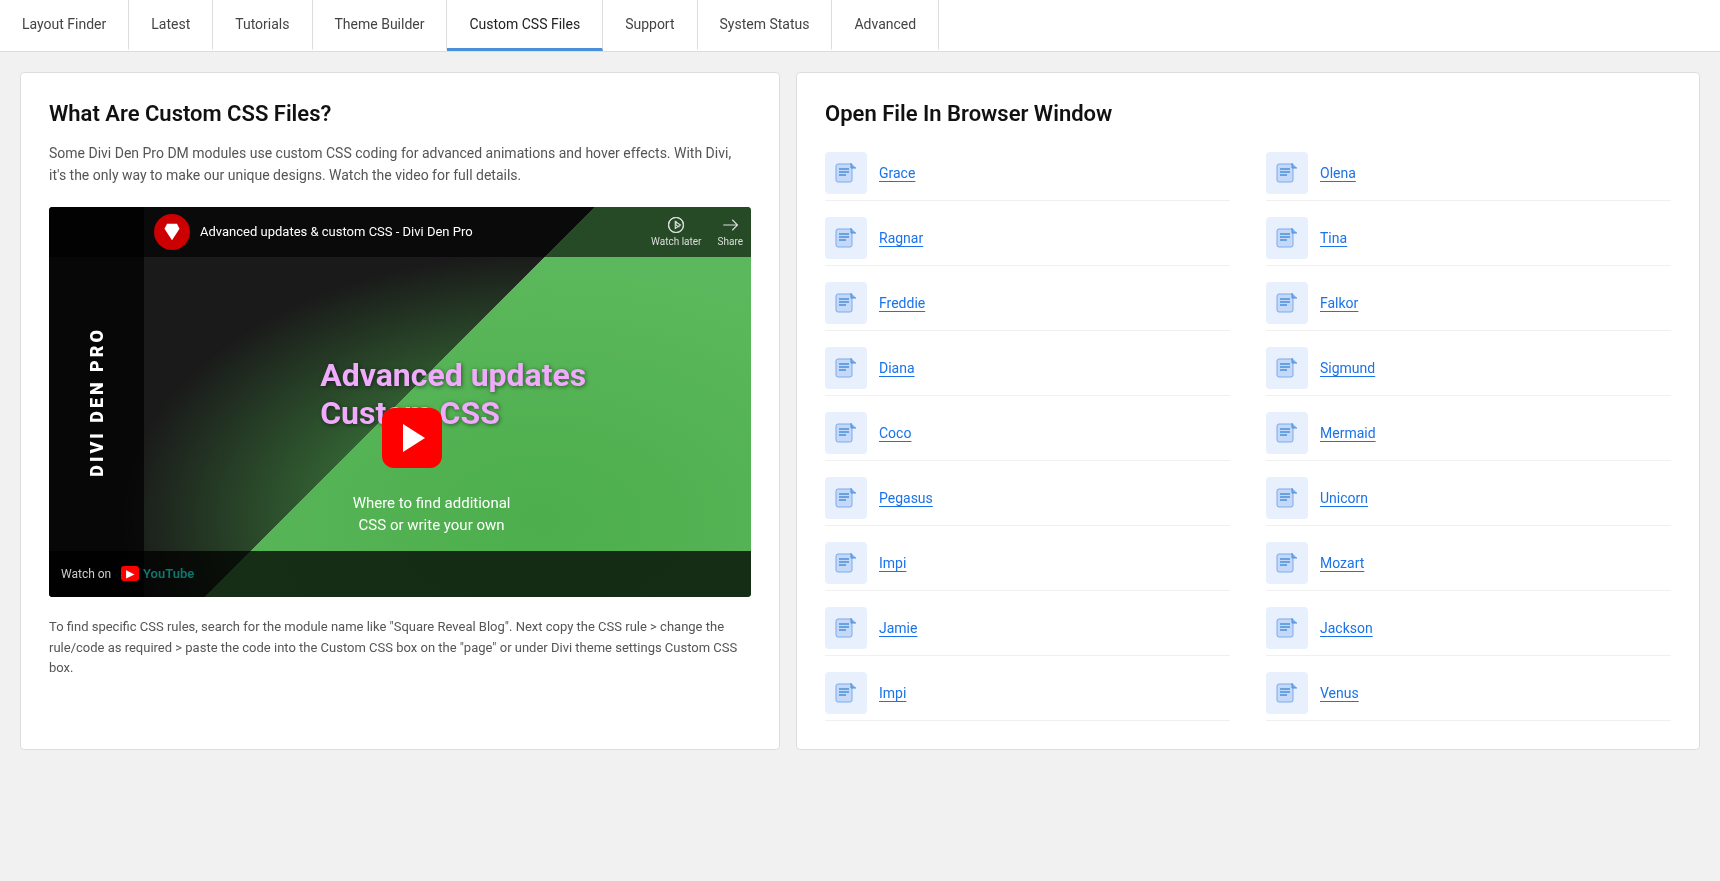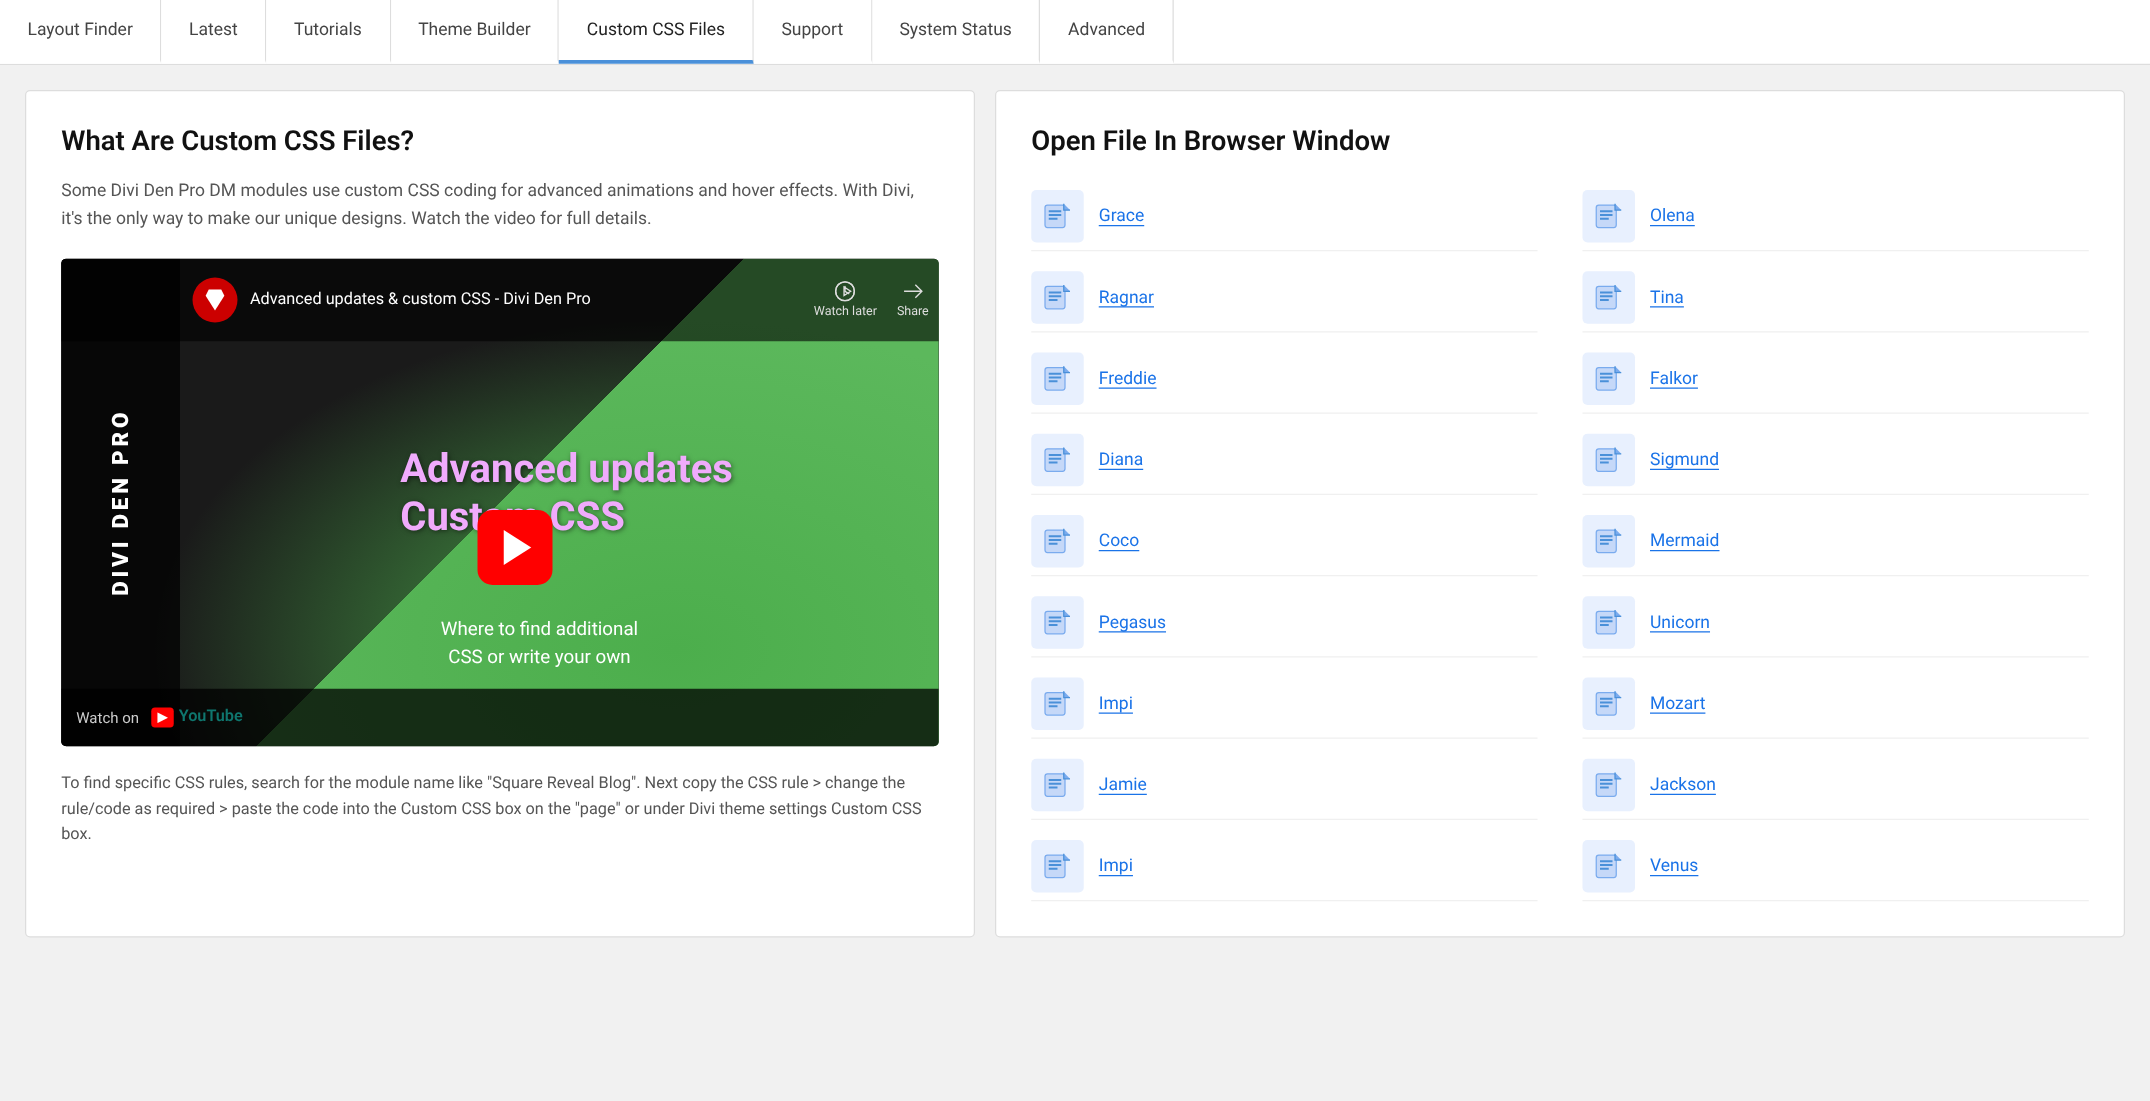--- a/index.html
+++ b/index.html
@@ -107,21 +107,21 @@
       font-size: 18px;
       font-weight: 900;
       writing-mode: vertical-rl;
       text-orientation: mixed;
       transform: rotate(180deg);
       letter-spacing: 3px;
     }
     .video-top-bar {
       position: absolute;
       top: 0; left: 0; right: 0;
-      height: 66px;
+      height: 50px;
       background: rgba(0,0,0,0.6);
       display: flex;
       align-items: center;
       padding: 0 8px 0 105px;
     }
     .video-channel-icon {
       width: 36px;
       height: 36px;
       background: #c00;
       border-radius: 50%;

